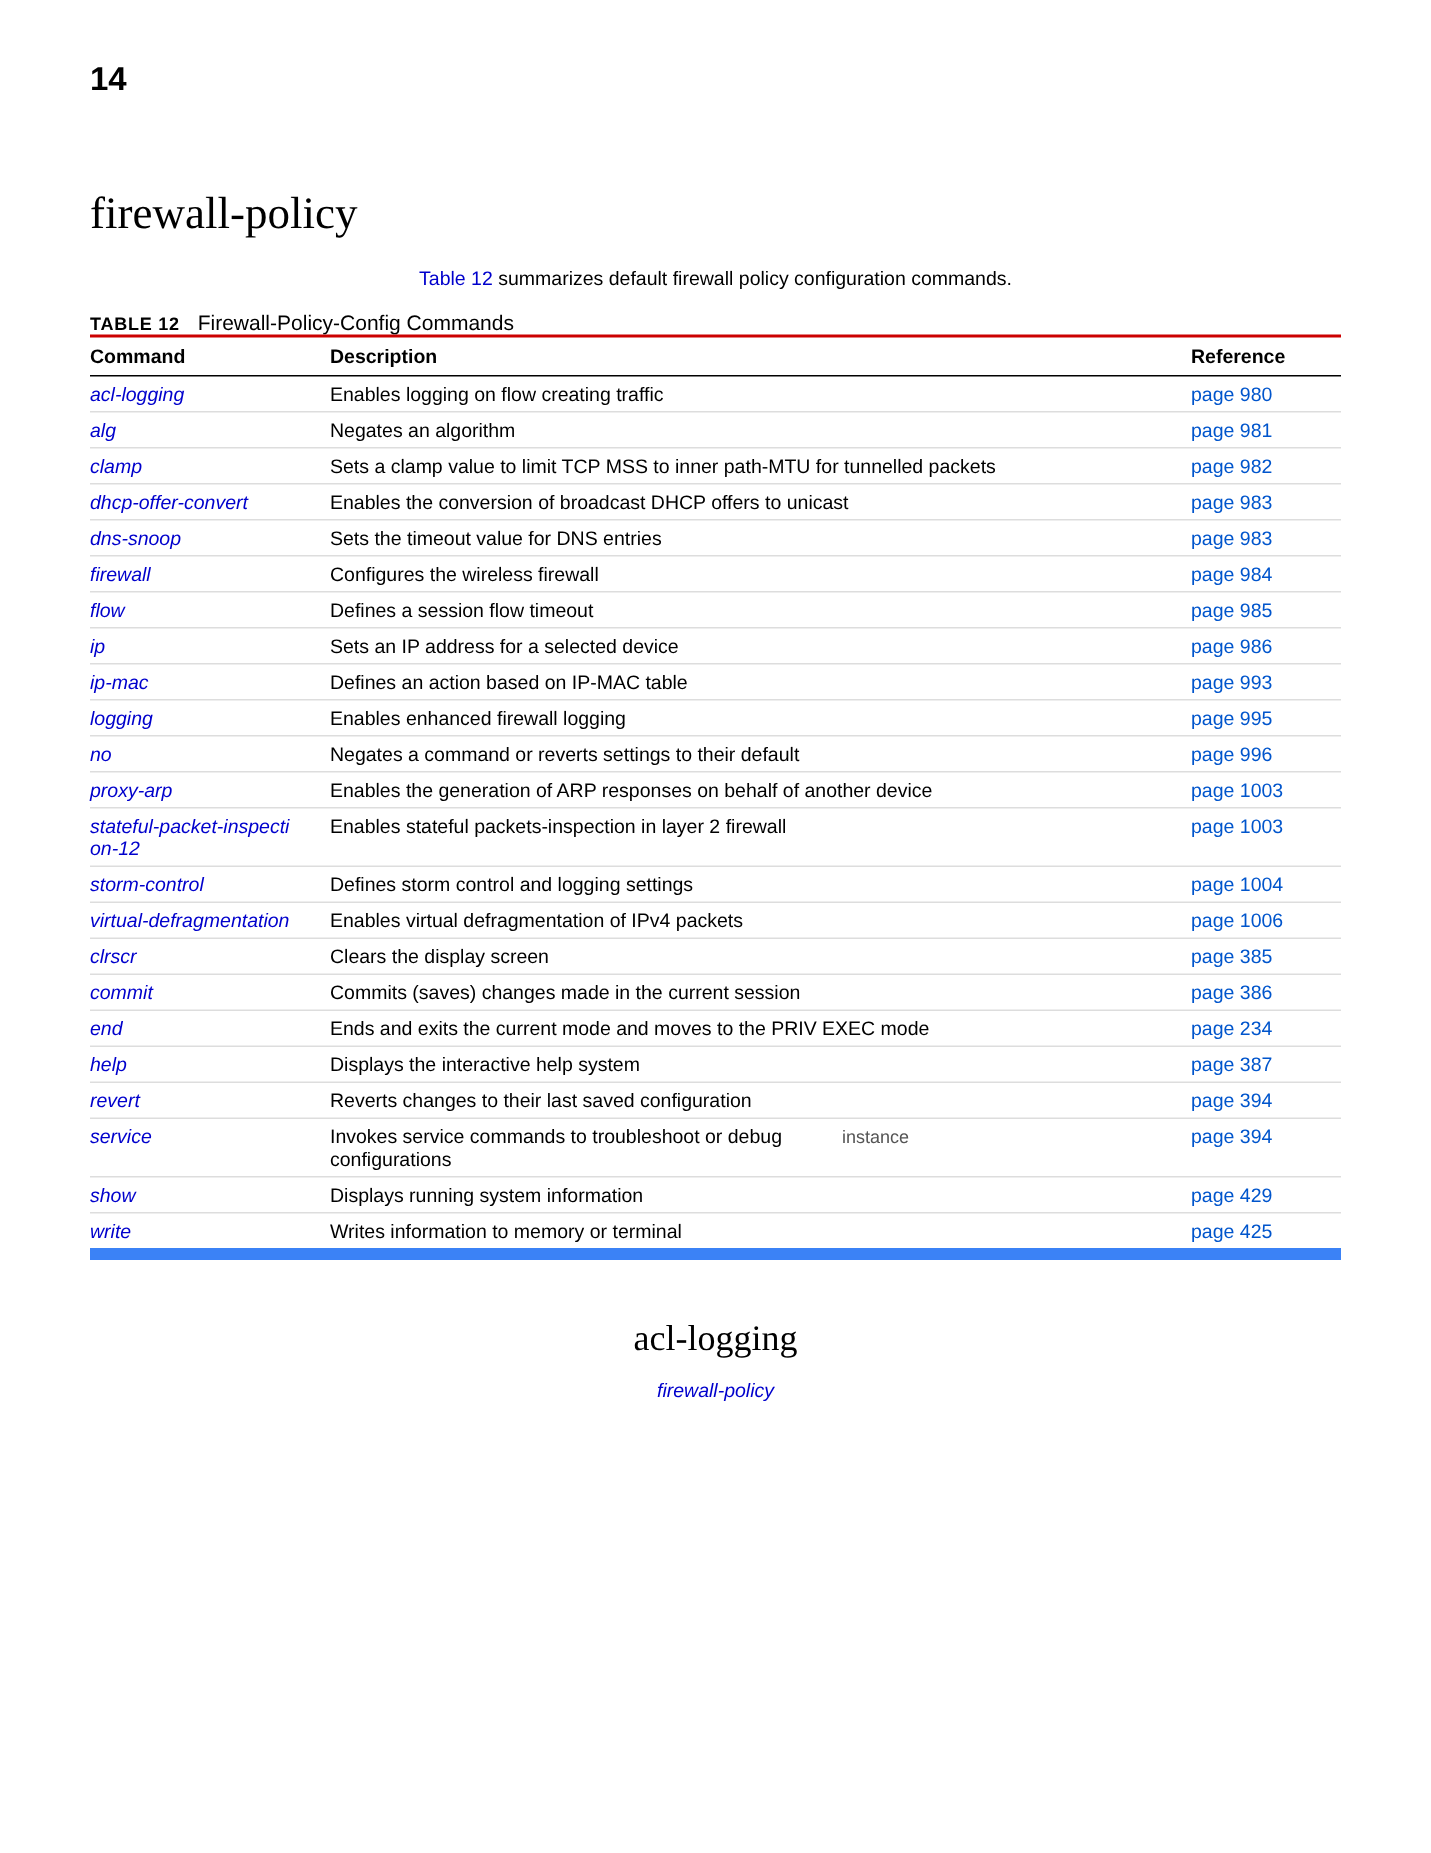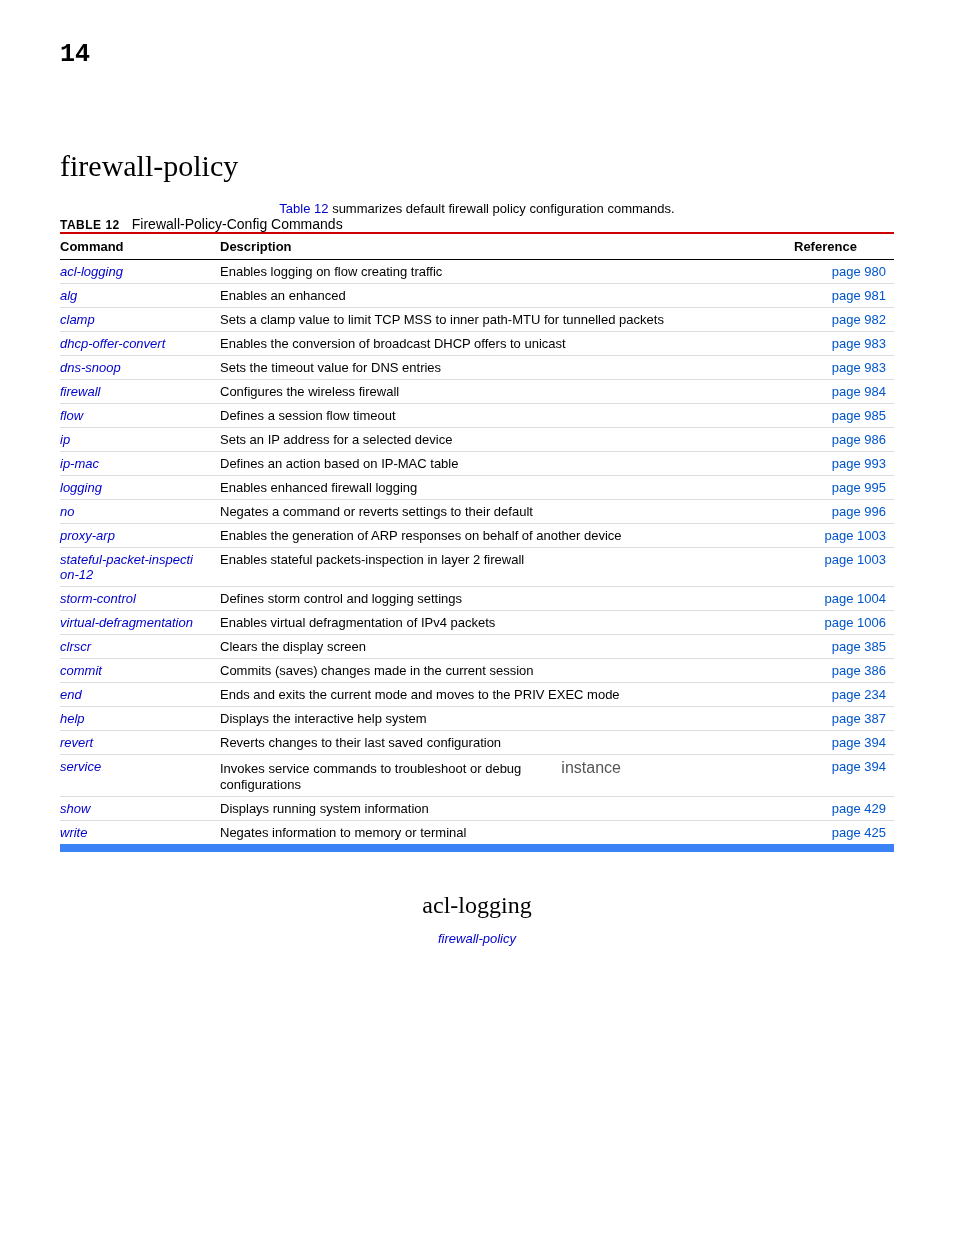--- a/index.html
+++ b/index.html
@@ -5,33 +5,33 @@
     * { margin: 0; padding: 0; box-sizing: border-box; }
     body {
       font-family: Arial, Helvetica, sans-serif;
       font-size: 13px;
       background: #fff;
       color: #000;
       padding: 40px 60px;
       max-width: 954px;
     }
     .page-number {
-      font-size: 25px;
+      font-size: 22px;
       font-weight: bold;
-      margin-bottom: 80px;
-      font-family: Liberation Mono, monospace;
+      margin-bottom: 60px;
     }
     .section-title {
       font-size: 30px;
       font-weight: normal;
       font-family: Georgia, serif;
       margin-bottom: 18px;
     }
     .intro-text {
       text-align: center;
+      margin-bottom: 14px;
       font-size: 13px;
     }
     .intro-text a {
       color: #0000cc;
       text-decoration: none;
     }
     .table-label {
       display: flex;
       align-items: baseline;
       gap: 12px;
@@ -73,21 +73,21 @@
       vertical-align: top;
       font-size: 13px;
       border-bottom: 1px solid #ddd;
     }
     td:first-child {
       width: 160px;
       white-space: nowrap;
     }
     td:last-child {
       width: 100px;
-      text-align: right;
+      text-align: left;
     }
     .cmd-link {
       color: #0000cc;
       font-style: italic;
       text-decoration: none;
       font-size: 13px;
     }
     .ref-link {
       color: #0055cc;
       text-decoration: none;
@@ -137,21 +137,21 @@
     </tr>
   </thead>
   <tbody id="table-body">
   <tr>
         <td><a class="cmd-link" href="#">acl-logging</a></td>
         <td><span>Enables logging on flow creating traffic</span></td>
         <td><a class="ref-link" href="#">page 980</a></td>
       </tr>
       <tr>
         <td><a class="cmd-link" href="#">alg</a></td>
-        <td><span>Enables an enhanced</span></td>
+        <td><span>Negates an algorithm</span></td>
         <td><a class="ref-link" href="#">page 981</a></td>
       </tr>
       <tr>
         <td><a class="cmd-link" href="#">clamp</a></td>
         <td><span>Sets a clamp value to limit TCP MSS to inner path-MTU for tunnelled packets</span></td>
         <td><a class="ref-link" href="#">page 982</a></td>
       </tr>
       <tr>
         <td><a class="cmd-link" href="#">dhcp-offer-convert</a></td>
         <td><span>Enables the conversion of broadcast DHCP offers to unicast</span></td>
@@ -232,30 +232,30 @@
         <td><span>Displays the interactive help system</span></td>
         <td><a class="ref-link" href="#">page 387</a></td>
       </tr>
       <tr>
         <td><a class="cmd-link" href="#">revert</a></td>
         <td><span>Reverts changes to their last saved configuration</span></td>
         <td><a class="ref-link" href="#">page 394</a></td>
       </tr>
       <tr>
         <td><a class="cmd-link" href="#">service</a></td>
-        <td><span>Invokes service commands to troubleshoot or debug<span style="margin-left:40px;color:#555;font-size:16px;">instance</span><br>configurations</span></td>
+        <td><span>Invokes service commands to troubleshoot or debug<span style="margin-left:40px;color:#555;font-size:12px;">instance</span><br>configurations</span></td>
         <td><a class="ref-link" href="#">page 394</a></td>
       </tr>
       <tr>
         <td><a class="cmd-link" href="#">show</a></td>
         <td><span>Displays running system information</span></td>
         <td><a class="ref-link" href="#">page 429</a></td>
       </tr>
       <tr class="bottom-border">
         <td><a class="cmd-link" href="#">write</a></td>
-        <td><span>Negates information to memory or terminal</span></td>
+        <td><span>Writes information to memory or terminal</span></td>
         <td><a class="ref-link" href="#">page 425</a></td>
       </tr>
     </tbody>
 </table>
 
 <div class="subsection-title">acl-logging</div>
 <a href="#firewall-policy" class="subsection-link">firewall-policy</a>
 
 </body></html>

